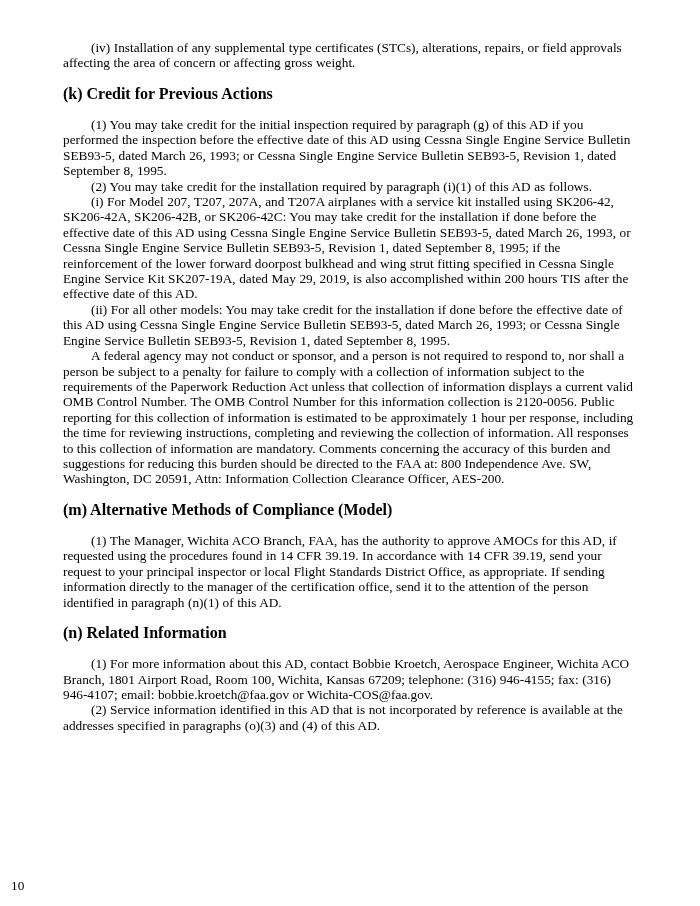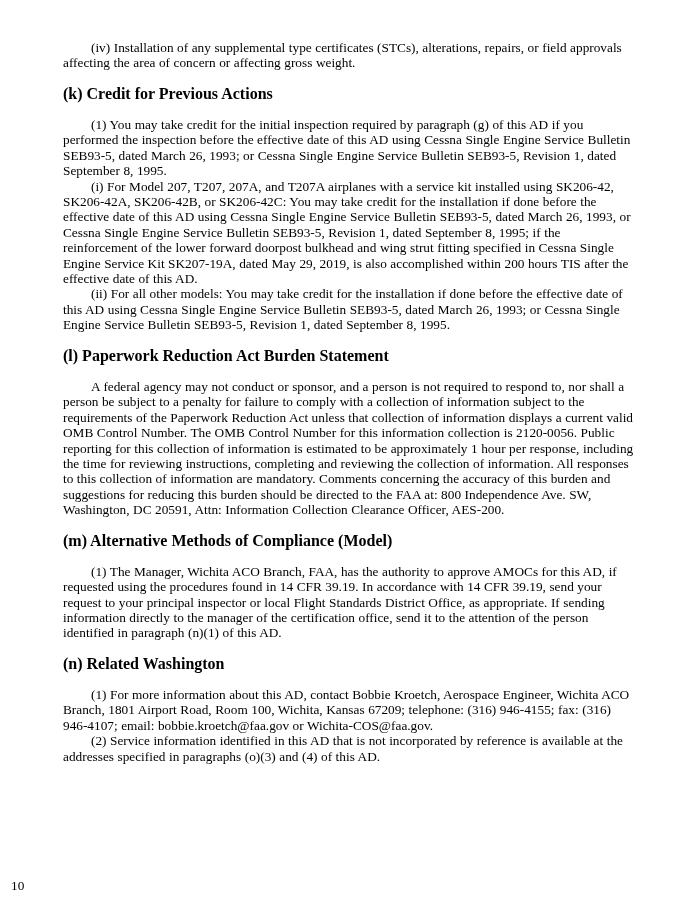--- a/index.html
+++ b/index.html
@@ -45,31 +45,31 @@
 </head>
 <body>
 
 <div class="page">
 
   <p class="para">(iv) Installation of any supplemental type certificates (STCs), alterations, repairs, or field approvals affecting the area of concern or affecting gross weight.</p>
 
   <p class="heading">(k) Credit for Previous Actions</p>
 
   <p class="para">(1) You may take credit for the initial inspection required by paragraph (g) of this AD if you performed the inspection before the effective date of this AD using Cessna Single Engine Service Bulletin SEB93-5, dated March 26, 1993; or Cessna Single Engine Service Bulletin SEB93-5, Revision 1, dated September 8, 1995.</p>
+  <p class="para">(2) You may take credit for the installation required by paragraph (i)(1) of this AD as follows.</p>
   <p class="para">(i) For Model 207, T207, 207A, and T207A airplanes with a service kit installed using SK206-42, SK206-42A, SK206-42B, or SK206-42C: You may take credit for the installation if done before the effective date of this AD using Cessna Single Engine Service Bulletin SEB93-5, dated March 26, 1993, or Cessna Single Engine Service Bulletin SEB93-5, Revision 1, dated September 8, 1995; if the reinforcement of the lower forward doorpost bulkhead and wing strut fitting specified in Cessna Single Engine Service Kit SK207-19A, dated May 29, 2019, is also accomplished within 200 hours TIS after the effective date of this AD.</p>
   <p class="para">(ii) For all other models: You may take credit for the installation if done before the effective date of this AD using Cessna Single Engine Service Bulletin SEB93-5, dated March 26, 1993; or Cessna Single Engine Service Bulletin SEB93-5, Revision 1, dated September 8, 1995.</p>
 
-  <p class="heading">(l) Paperwork Reduction Act Burden Statement</p>
 
   <p class="para">A federal agency may not conduct or sponsor, and a person is not required to respond to, nor shall a person be subject to a penalty for failure to comply with a collection of information subject to the requirements of the Paperwork Reduction Act unless that collection of information displays a current valid OMB Control Number. The OMB Control Number for this information collection is 2120-0056. Public reporting for this collection of information is estimated to be approximately 1 hour per response, including the time for reviewing instructions, completing and reviewing the collection of information. All responses to this collection of information are mandatory. Comments concerning the accuracy of this burden and suggestions for reducing this burden should be directed to the FAA at: 800 Independence Ave. SW, Washington, DC 20591, Attn: Information Collection Clearance Officer, AES-200.</p>
 
   <p class="heading">(m) Alternative Methods of Compliance (Model)</p>
 
   <p class="para">(1) The Manager, Wichita ACO Branch, FAA, has the authority to approve AMOCs for this AD, if requested using the procedures found in 14 CFR 39.19. In accordance with 14 CFR 39.19, send your request to your principal inspector or local Flight Standards District Office, as appropriate. If sending information directly to the manager of the certification office, send it to the attention of the person identified in paragraph (n)(1) of this AD.</p>
 
-  <p class="heading">(n) Related Washington</p>
+  <p class="heading">(n) Related Information</p>
 
   <p class="para">(1) For more information about this AD, contact Bobbie Kroetch, Aerospace Engineer, Wichita ACO Branch, 1801 Airport Road, Room 100, Wichita, Kansas 67209; telephone: (316) 946-4155; fax: (316) 946-4107; email: bobbie.kroetch@faa.gov or Wichita-COS@faa.gov.</p>
   <p class="para">(2) Service information identified in this AD that is not incorporated by reference is available at the addresses specified in paragraphs (o)(3) and (4) of this AD.</p>
 
   <div class="page-number">10</div>
 
 </div>
 
 </body></html>

